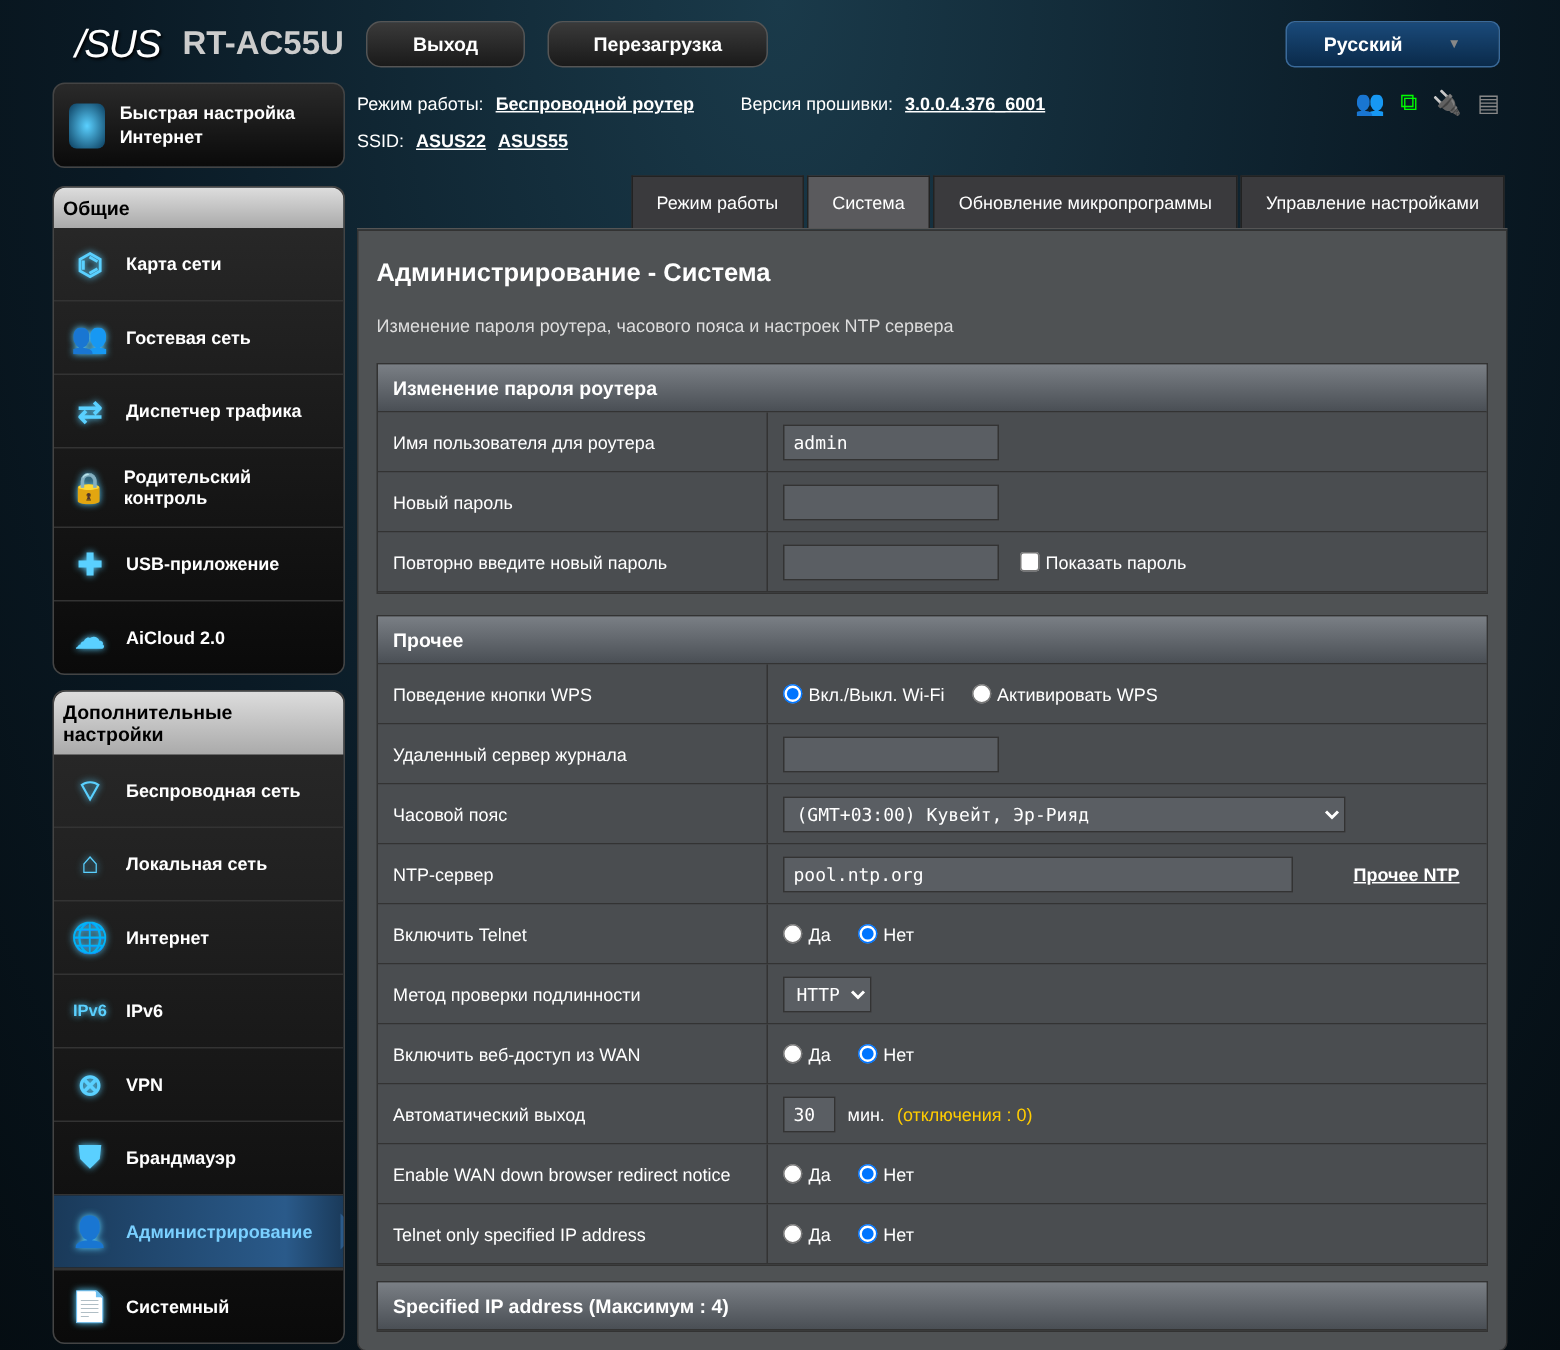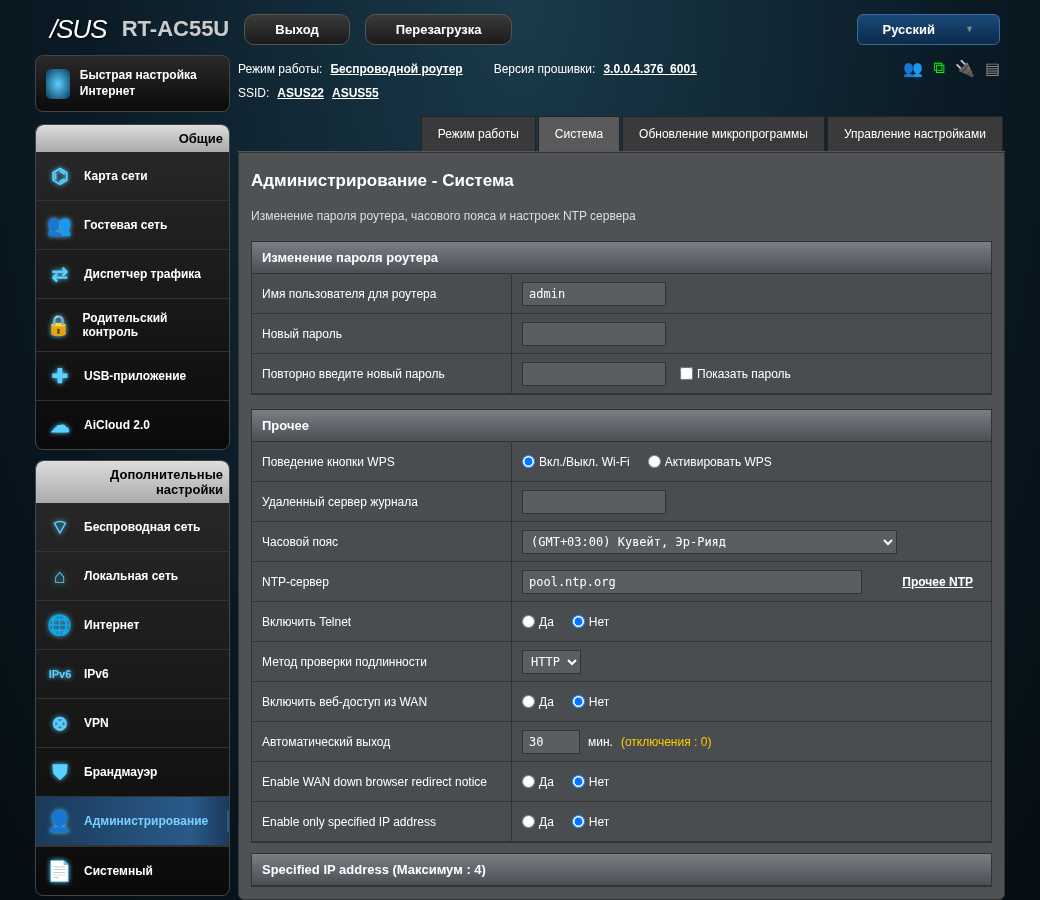--- a/index.html
+++ b/index.html
@@ -99,21 +99,21 @@
   border: 1px solid #444;
   border-radius: 8px;
   margin-bottom: 10px;
   overflow: hidden;
 }
 .nav-header {
   background: linear-gradient(#ddd, #aaa);
   color: #000;
   font-weight: bold;
   font-size: 13px;
-  text-align: right;
+  text-align: left;
   padding: 6px;
   border-radius: 8px 8px 0 0;
 }
 .nav-item {
   display: flex;
   align-items: center;
   gap: 10px;
   padding: 12px 10px;
   border-bottom: 1px solid #333;
   cursor: pointer;
@@ -246,21 +246,21 @@
 }
 .txt-input {
   background: #5a5e63;
   border: 1px solid #333;
   color: #fff;
   font-family: monospace;
   font-size: 12px;
   padding: 4px 6px;
   width: 144px;
 }
-.txt-input.small { width: 58px; }
+.txt-input.small { width: 35px; }
 .sel {
   background: #5a5e63;
   border: 1px solid #333;
   color: #fff;
   font-family: monospace;
   font-size: 12px;
   padding: 3px 4px;
 }
 .sel.wide { width: 375px; }
 .radio-group { display: flex; align-items: center; gap: 4px; margin-right: 10px; }
@@ -515,21 +515,21 @@
                 <span>Да</span>
               </span>
             <span class="radio-group">
                 <input type="radio" name="wandown" checked="" style="">
                 <span>Нет</span>
               </span>
           </div>
         </div>
 
         <div class="frow">
-          <div class="frow-label">Enable only specified IP address</div>
+          <div class="frow-label">Telnet only specified IP address</div>
           <div class="frow-val">
             <span class="radio-group">
                 <input type="radio" name="allowip" style="">
                 <span>Да</span>
               </span>
             <span class="radio-group">
                 <input type="radio" name="allowip" checked="" style="">
                 <span>Нет</span>
               </span>
           </div>

